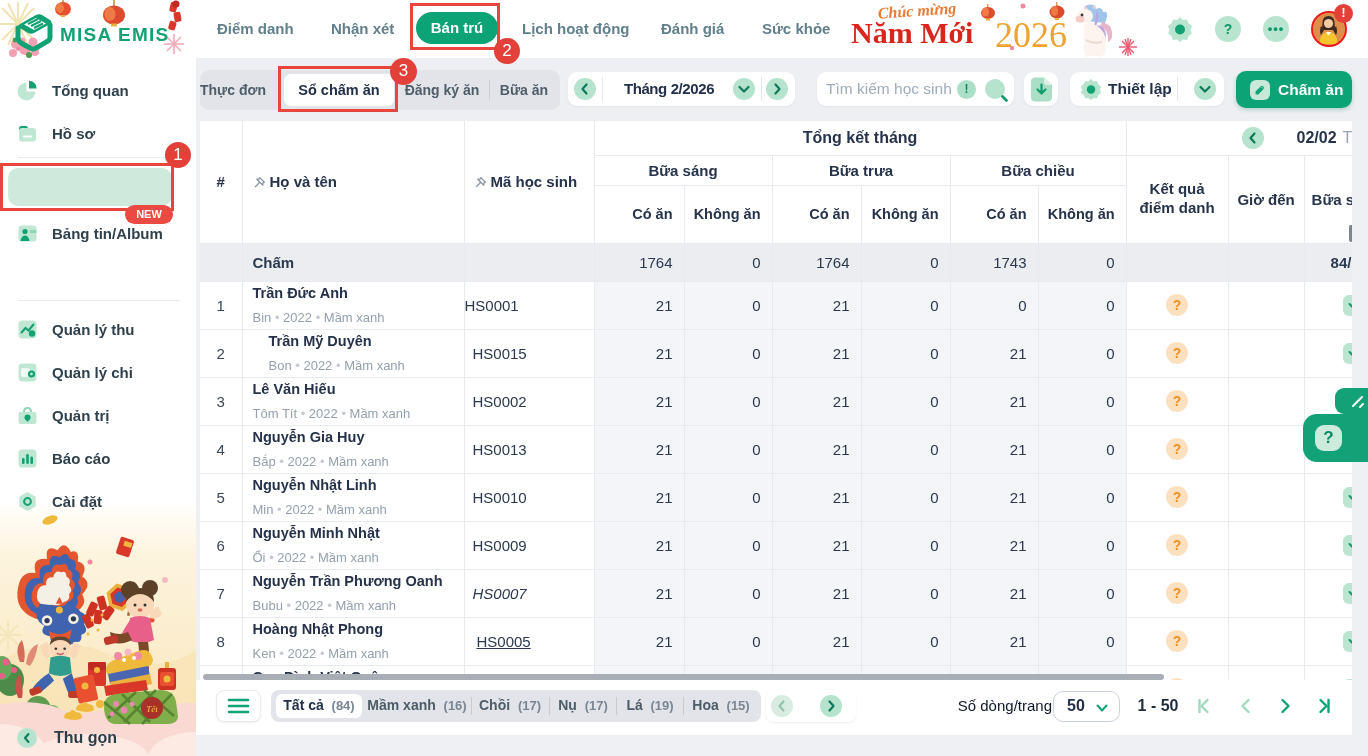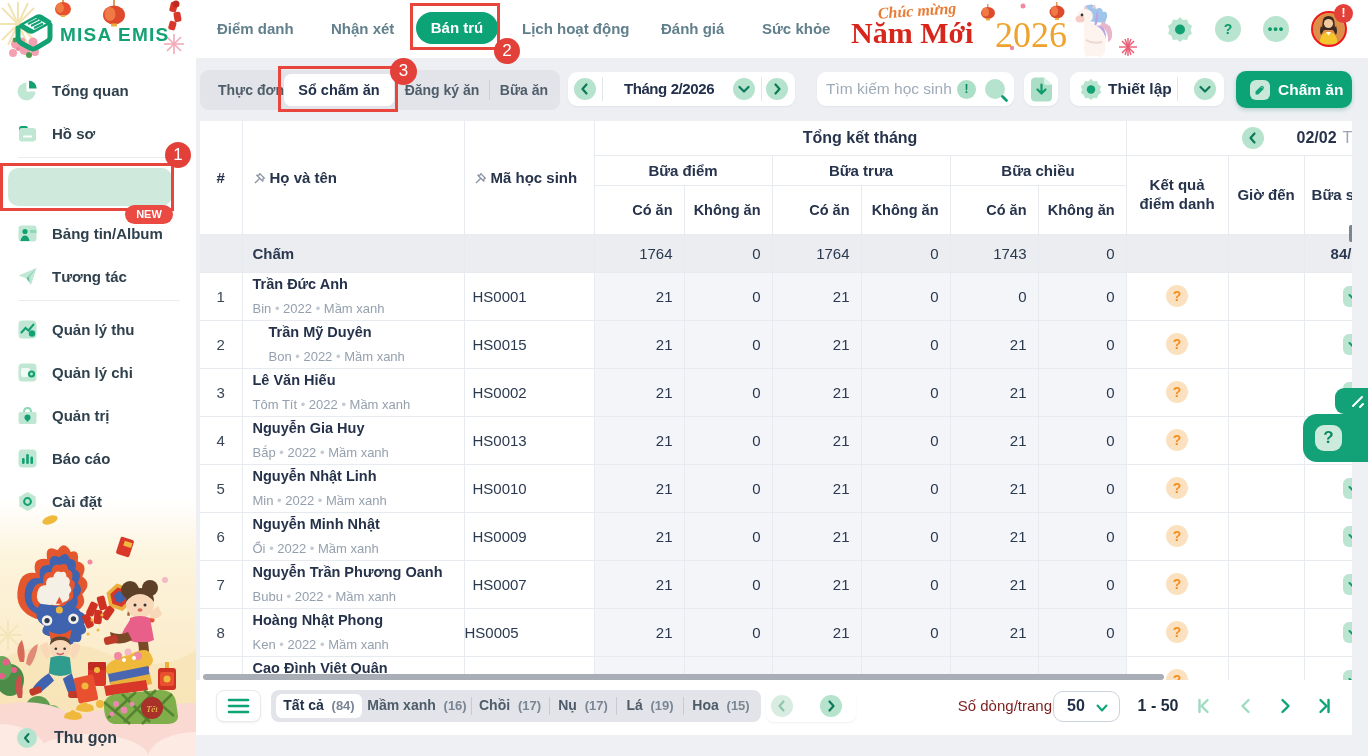--- a/index.html
+++ b/index.html
@@ -46,21 +46,21 @@
   .ftab { position:absolute; top:0; height:33px; line-height:33px; font-size:14px; font-weight:600; color:#4d5c68; text-align:center; white-space:nowrap; }
   .vdiv { position:absolute; width:1px; background:#cccfd6; }
 </style>
 </head>
 <body>
 
 <div id="toolbar"></div>
 <div id="toolbarui" class="abs" style="left:0;top:0;width:1368px;height:756px;z-index:15;pointer-events:none;">
 
   <div class="gtab" style="left:200px;top:70px;width:360px;height:40px;"></div>
-  <div class="tseg" style="left:200px;top:70px;width:84px;line-height:40px;text-align:right;">Thực đơn</div>
+  <div class="tseg" style="left:200px;top:70px;width:84px;line-height:40px;text-align:left;">Thực đơn</div>
   <div class="abs" style="left:284px;top:74px;width:110px;height:32px;background:#fff;border-radius:7px;font-size:14.5px;font-weight:700;color:#22304a;text-align:center;line-height:32px;">Sổ chấm ăn</div>
   <div class="redbox" style="left:278px;top:66px;width:120px;height:46px;"></div>
   <div class="redbadge" style="left:390px;top:58px;width:27px;height:27px;font-size:17px;line-height:26px;">3</div>
   <div class="tseg" style="left:398px;top:70px;width:88px;line-height:40px;text-align:center;">Đăng ký ăn</div>
   <div class="vdiv" style="left:489px;top:80px;height:20px;"></div>
   <div class="tseg" style="left:492px;top:70px;width:64px;line-height:40px;text-align:center;">Bữa ăn</div>
 
   <div class="wbox" style="left:568px;top:72px;width:227px;height:34px;"></div>
   <div class="vdiv" style="left:602px;top:77px;height:24px;background:#e3e6ea;"></div>
   <div class="vdiv" style="left:761px;top:77px;height:24px;background:#e3e6ea;"></div>
@@ -157,28 +157,28 @@
     <th colspan="6" style="border-top:none;font-size:16px;">Tổng kết tháng</th>
     <th colspan="3" style="border-top:none;border-right:none;position:relative;">
       <span class="circ" style="left:115px;top:6px;width:22px;height:22px;"><svg width="22" height="22" viewBox="0 0 22 22">
                 <path d="M12.5 6.5 L8.5 11 L12.5 15.5" stroke="#0c7a5a" stroke-width="2.2" fill="none" stroke-linecap="round" stroke-linejoin="round"></path>
               </svg></span>
       <span style="position:absolute;left:170px;top:8px;font-size:16px;">02/02</span>
       <span style="position:absolute;left:216px;top:8px;font-size:16px;color:#9aa4b2;font-weight:400;">Thứ 2</span>
     </th>
   </tr>
   <tr style="height:30px;">
-    <th colspan="2">Bữa điểm</th>
+    <th colspan="2">Bữa sáng</th>
     <th colspan="2">Bữa trưa</th>
     <th colspan="2">Bữa chiều</th>
     <th rowspan="2" style="line-height:1.25;">Kết quả<br>điểm danh</th>
     <th rowspan="2">Giờ đến</th>
     <th rowspan="2" style="border-right:none;text-align:left;padding-left:7px;">Bữa sá</th>
   </tr>
-  <tr style="height:49px;">
+  <tr style="height:58px;">
     <th class="r" style="font-size:14.5px;">Có ăn</th>
           <th class="r" style="font-size:14.5px;">Không ăn</th>
     <th class="r" style="font-size:14.5px;">Có ăn</th>
           <th class="r" style="font-size:14.5px;">Không ăn</th>
     <th class="r" style="font-size:14.5px;">Có ăn</th>
           <th class="r" style="font-size:14.5px;">Không ăn</th>
   </tr>
 </thead>
 <tbody>
   <tr class="total" style="height:38px;">
@@ -194,21 +194,21 @@
     <td></td>
           <td></td>
     <td style="border-right:none;padding-left:26px;font-weight:700;">84/21</td>
   </tr>
   <tr style="height:48px;">
           <td class="c" style="border-left:none;color:#3a4656;">1</td>
           <td style="padding-left:10px;">
             <div class="name">Trần Đức Anh</div>
             <div class="subname">Bin <span style="color:#c2c9d2;">•</span> 2022 <span style="color:#c2c9d2;">•</span> Mầm xanh</div>
           </td>
-          <td style="padding-left:8px;">HS0001</td>
+          <td style="">HS0001</td>
           <td class="shade r">21</td>
           <td class="shade r">0</td>
           <td class="shade r">21</td>
           <td class="shade r">0</td>
           <td class="shade r">0</td>
           <td class="shade r">0</td>
           <td class="c"><span class="qmark">?</span></td>
           <td></td>
           <td style="border-right:none;position:relative;">
             <span class="rowchev" style="left:38px;top:13px;"><svg width="21" height="21" viewBox="0 0 21 21">
@@ -320,42 +320,42 @@
                 <path d="M6.5 9 L10.5 13 L14.5 9" stroke="#0e9c6e" stroke-width="2" fill="none" stroke-linecap="round" stroke-linejoin="round"></path>
               </svg></span>
           </td>
         </tr>
   <tr style="height:48px;">
           <td class="c" style="border-left:none;color:#3a4656;">7</td>
           <td style="padding-left:10px;">
             <div class="name">Nguyễn Trần Phương Oanh</div>
             <div class="subname">Bubu <span style="color:#c2c9d2;">•</span> 2022 <span style="color:#c2c9d2;">•</span> Mầm xanh</div>
           </td>
-          <td style="padding-left:8px;">HS0007</td>
+          <td style="padding-left:8px;font-style:italic;">HS0007</td>
           <td class="shade r">21</td>
           <td class="shade r">0</td>
           <td class="shade r">21</td>
           <td class="shade r">0</td>
           <td class="shade r">21</td>
           <td class="shade r">0</td>
           <td class="c"><span class="qmark">?</span></td>
           <td></td>
           <td style="border-right:none;position:relative;">
             <span class="rowchev" style="left:38px;top:13px;"><svg width="21" height="21" viewBox="0 0 21 21">
                 <path d="M6.5 9 L10.5 13 L14.5 9" stroke="#0e9c6e" stroke-width="2" fill="none" stroke-linecap="round" stroke-linejoin="round"></path>
               </svg></span>
           </td>
         </tr>
   <tr style="height:48px;">
           <td class="c" style="border-left:none;color:#3a4656;">8</td>
           <td style="padding-left:10px;">
             <div class="name">Hoàng Nhật Phong</div>
             <div class="subname">Ken <span style="color:#c2c9d2;">•</span> 2022 <span style="color:#c2c9d2;">•</span> Mầm xanh</div>
           </td>
-          <td style="padding-left:0;">HS0005</td>
+          <td style="padding-left:12px;text-decoration:underline;">HS0005</td>
           <td class="shade r">21</td>
           <td class="shade r">0</td>
           <td class="shade r">21</td>
           <td class="shade r">0</td>
           <td class="shade r">21</td>
           <td class="shade r">0</td>
           <td class="c"><span class="qmark">?</span></td>
           <td></td>
           <td style="border-right:none;position:relative;">
             <span class="rowchev" style="left:38px;top:13px;"><svg width="21" height="21" viewBox="0 0 21 21">
@@ -426,21 +426,21 @@
   <div class="circ" style="left:771px;top:695px;width:22px;height:22px;background:#d9ece1;">
     <svg width="22" height="22" viewBox="0 0 22 22">
         <path d="M12.5 6.5 L8.5 11 L12.5 15.5" stroke="#8fc5ab" stroke-width="2.2" fill="none" stroke-linecap="round" stroke-linejoin="round"></path>
       </svg>
   </div>
   <div class="circ" style="left:820px;top:695px;width:22px;height:22px;">
     <svg width="22" height="22" viewBox="0 0 22 22">
         <path d="M9.5 6.5 L13.5 11 L9.5 15.5" stroke="#0c7a5a" stroke-width="2.2" fill="none" stroke-linecap="round" stroke-linejoin="round"></path>
       </svg>
   </div>
-  <div class="abs" style="left:936px;top:690px;width:116px;line-height:32px;text-align:right;font-size:15px;color:#7f1d1d;">Số dòng/trang</div>
+  <div class="abs" style="left:936px;top:690px;width:116px;line-height:32px;text-align:right;font-size:15px;color:#0f172a;">Số dòng/trang</div>
   <div class="abs" style="left:1053px;top:691px;width:67px;height:31px;background:#fff;border:1.5px solid #ccd2d9;border-radius:10px;">
     <span style="position:absolute;left:13px;top:5px;font-size:16px;font-weight:700;color:#22304a;">50</span>
     <svg style="position:absolute;right:9px;top:8px;" width="16" height="16" viewBox="0 0 16 16">
         <path d="M3.5 5.5 L8 10.5 L12.5 5.5" stroke="#0ca376" stroke-width="2" fill="none" stroke-linecap="round" stroke-linejoin="round"></path>
       </svg>
   </div>
   <div class="abs" style="left:1130px;top:690px;width:56px;line-height:32px;text-align:center;font-size:16px;font-weight:700;color:#1f2c3e;">1 - 50</div>
   <svg class="abs" style="left:1195px;top:697px" width="18" height="18" viewBox="0 0 18 18">
       <path d="M12.5 3 L6.5 9 L12.5 15" stroke="#9edbbf" stroke-width="2.4" fill="none" stroke-linecap="round" stroke-linejoin="round"></path>
       <line x1="4.5" y1="3" x2="4.5" y2="15" stroke="#9edbbf" stroke-width="2.4" stroke-linecap="round"></line>
@@ -614,27 +614,20 @@
   <div class="redbadge" style="left:165px;top:84px;width:26px;height:26px;font-size:17px;line-height:25px;">1</div>
   <div class="abs" style="left:125px;top:147px;width:48px;height:19px;background:#ea4a42;border-radius:10px;color:#fff;font-size:11px;font-weight:700;text-align:center;line-height:19px;z-index:7;">NEW</div>
   <div class="mi" style="top:156px;">
     <svg class="ic" viewBox="0 0 21 21">
         <rect x="1.5" y="2.5" width="18" height="16" rx="3" fill="#bfe7d3"></rect>
         <circle cx="8" cy="8.5" r="2.6" fill="#12a173"></circle>
         <path d="M3.5 18 Q4.5 12.5 8 12.5 Q11.5 12.5 12.5 18 Z" fill="#12a173"></path>
         <path d="M13 10 L19.5 10 L19.5 7 L13 7 Z" fill="#8ed8b6"></path>
       </svg>
     <div class="tx">Bảng tin/Album</div>
-  </div>
-  <div class="mi" style="top:199px;">
-    <svg class="ic" viewBox="0 0 21 21">
-        <path d="M1.5 9.5 L19.5 2 L14 19 L9.5 12.5 Z" fill="#bfe7d3"></path>
-        <path d="M9.5 12.5 L19.5 2 L12 11 L12.5 16.5 Z" fill="#12a173" opacity=".55"></path>
-      </svg>
-    <div class="tx">Tương tác</div>
   </div>
   <div class="sdiv" style="top:242px;"></div>
   <div class="mi" style="top:252px;">
     <svg class="ic" viewBox="0 0 21 21">
         <rect x="1.5" y="1.5" width="18" height="18" rx="4" fill="#bfe7d3"></rect>
         <path d="M4.5 13.5 L8.5 9 L11.5 11.5 L16.5 5.5" stroke="#12a173" stroke-width="2" fill="none" stroke-linecap="round"></path>
         <circle cx="15" cy="14.5" r="3.2" fill="#12a173"></circle>
       </svg>
     <div class="tx">Quản lý thu</div>
   </div>

